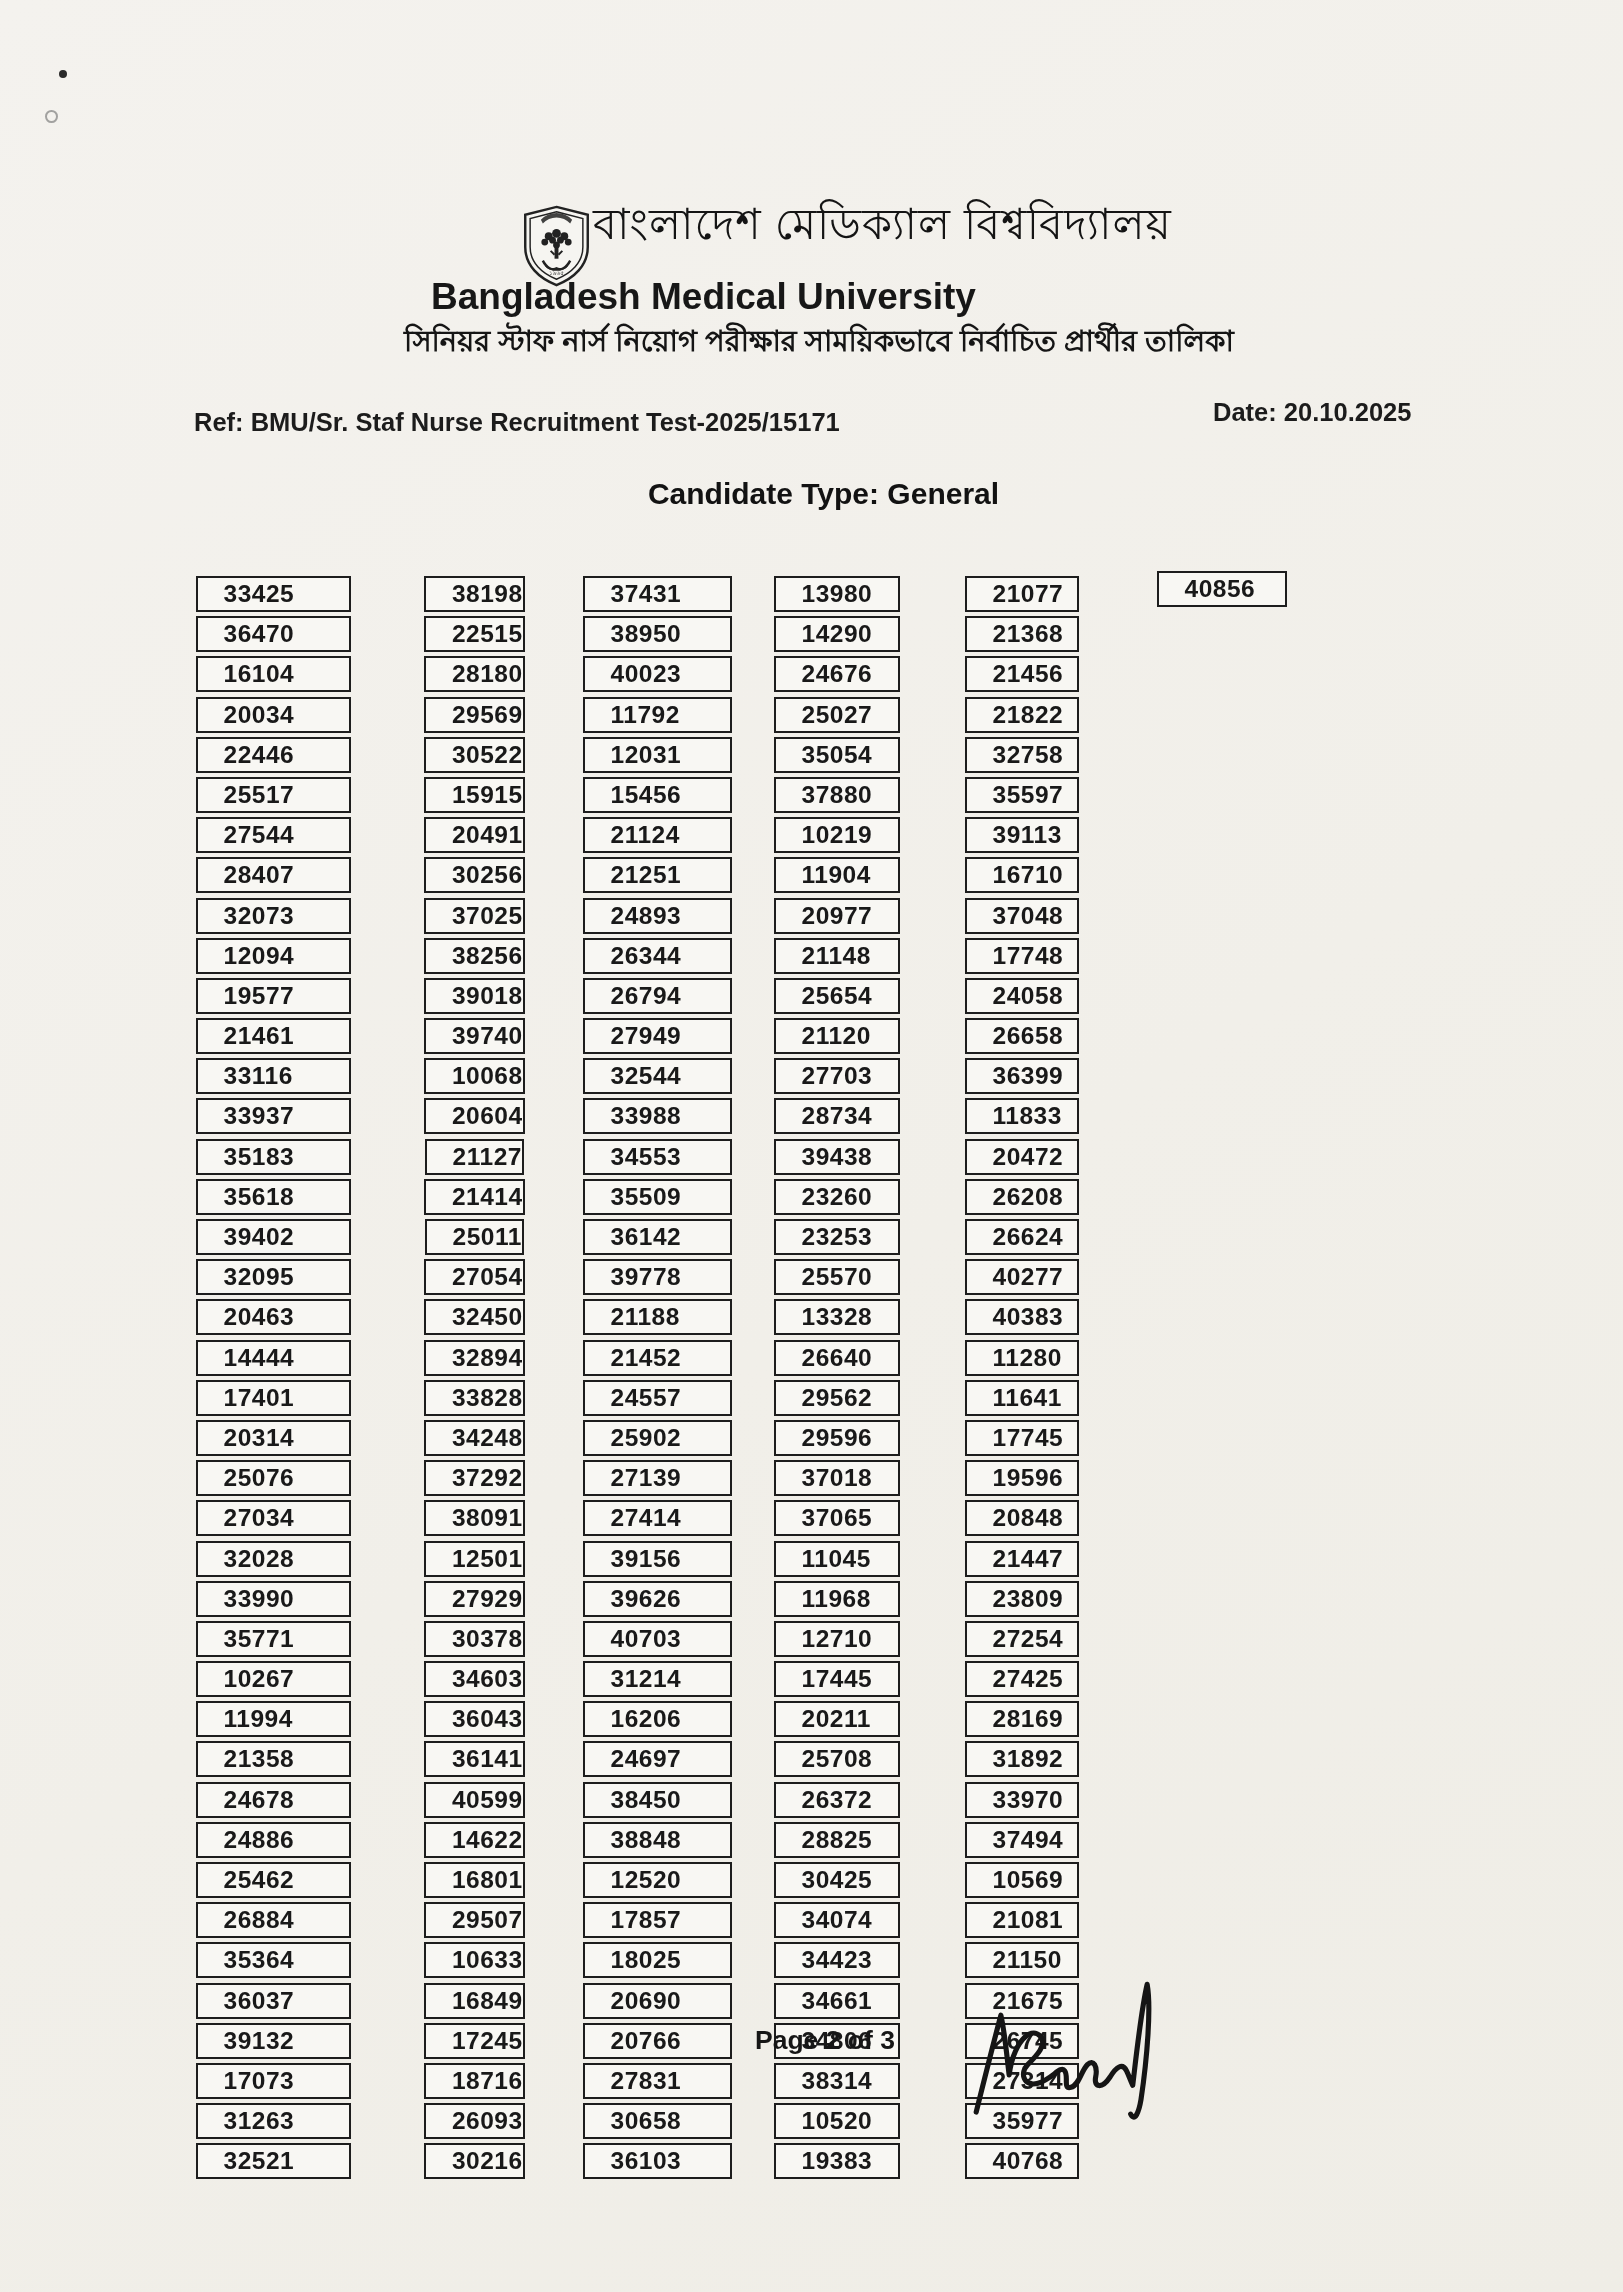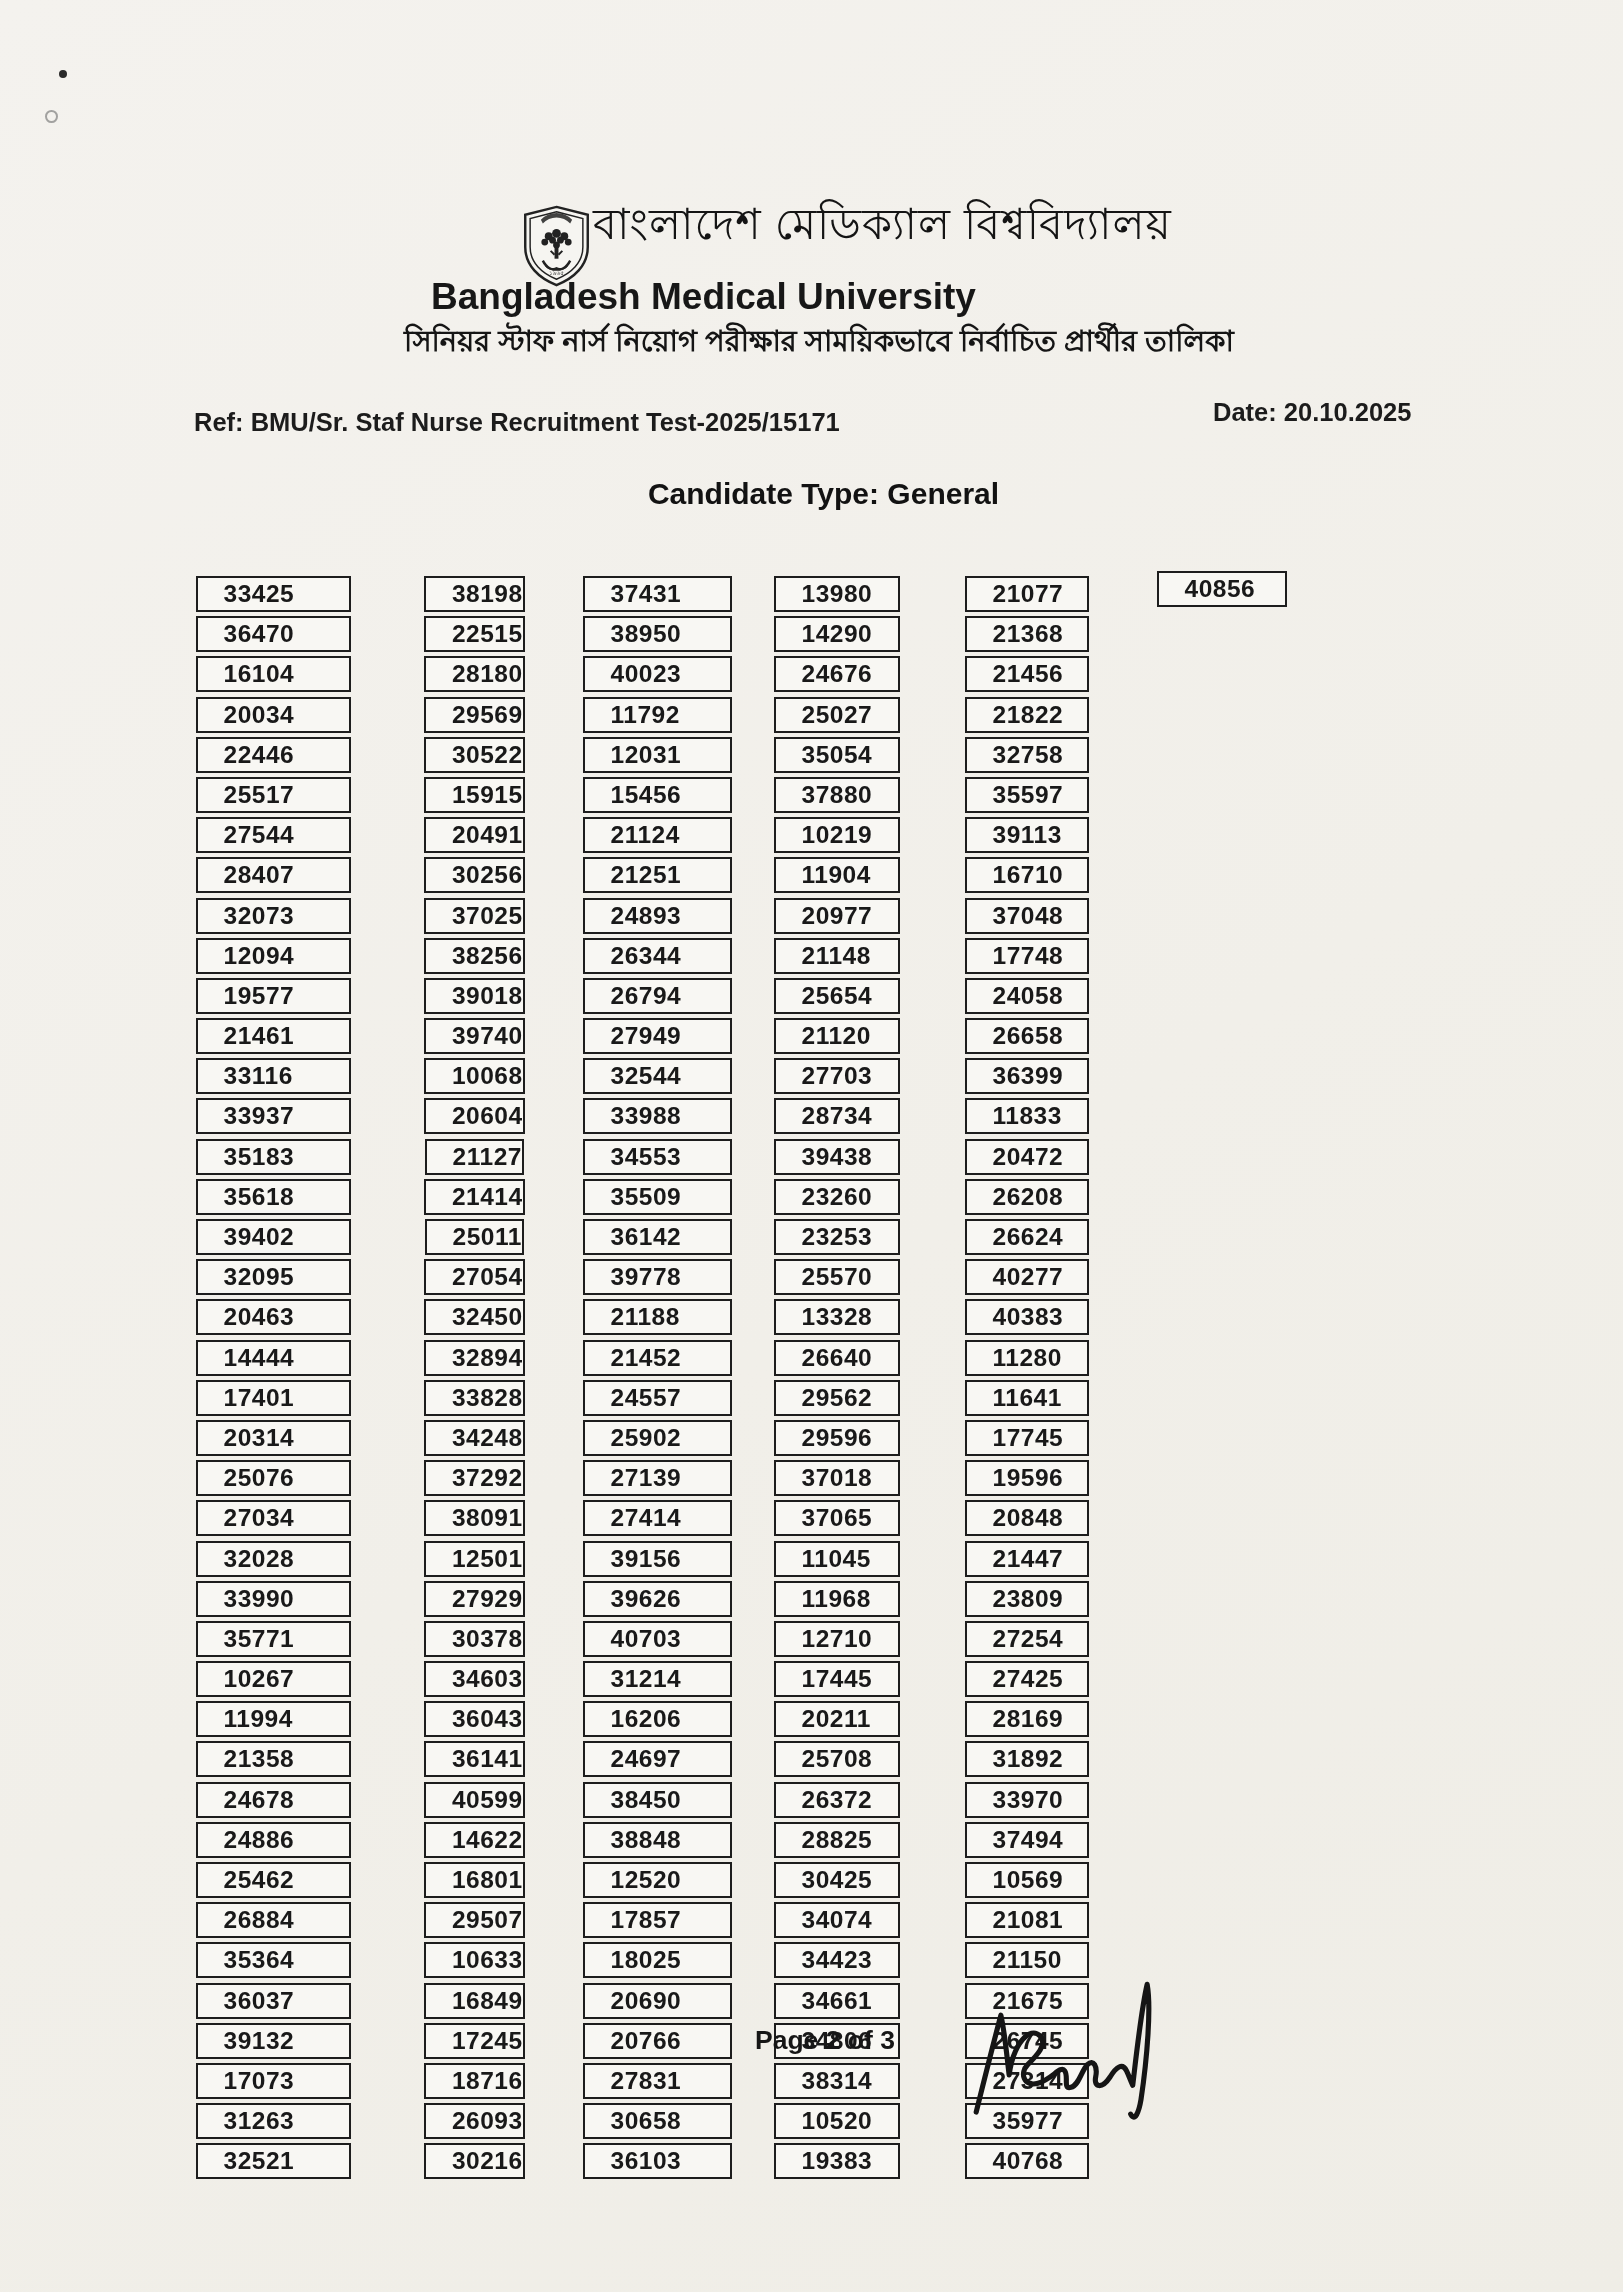--- a/index.html
+++ b/index.html
@@ -32,21 +32,21 @@
   .section-title{position:absolute;left:402px;top:477px;width:843px;text-align:center;
     font-size:30px;font-weight:700;color:#121212;}
 
   
   .table{position:absolute;left:0;top:542px;width:1623px;height:1470px;margin-top:34px;}
   .col{position:absolute;top:0;display:flex;flex-direction:column;}
   .col-0{left:196px;width:155px;}
   .col-1{left:392px;width:165px;align-items:center;}
   .col-2{left:583px;width:149px;}
   .col-3{left:774px;width:126px;}
-  .col-4{left:965px;width:124px;}
+  .col-4{left:965px;width:114px;}
   .col-5{left:1157px;width:130px;top:-4.9px;}
   .cell{
     height:32px;margin-bottom:4.2px;
     border:2px solid #1d1d1d;
     background:#f8f7f3;
     font-size:24.5px;font-weight:700;letter-spacing:0.5px;
     line-height:32px;padding-left:25.5px;
     color:#191919;
   }
 

